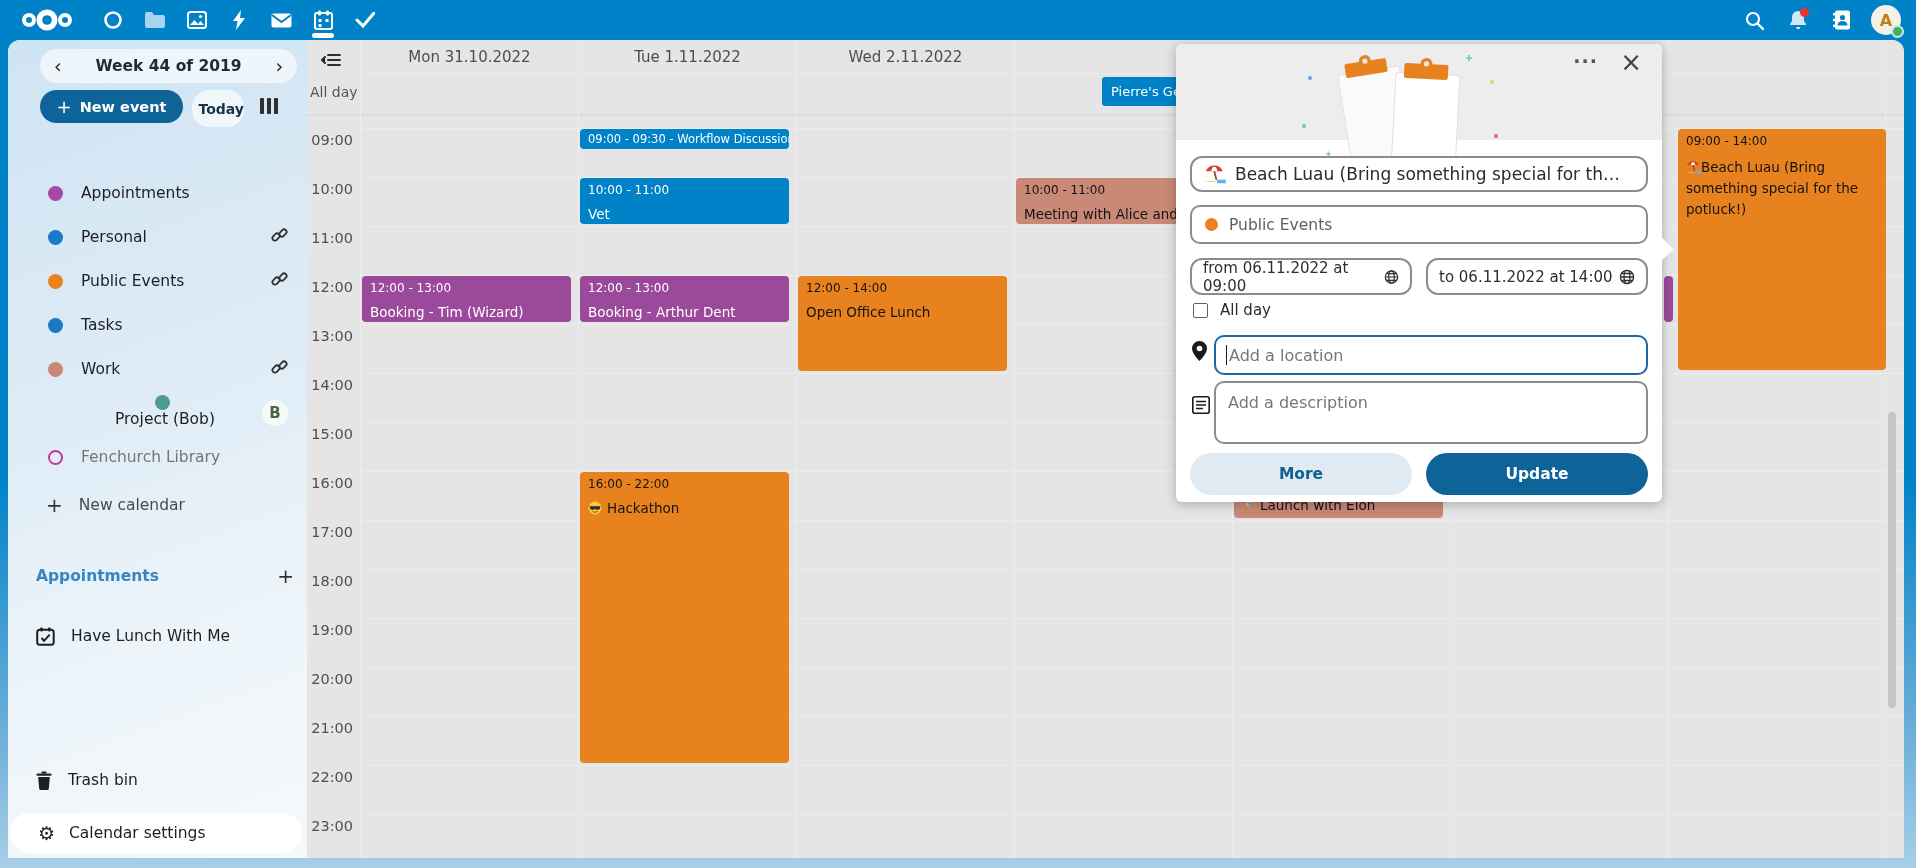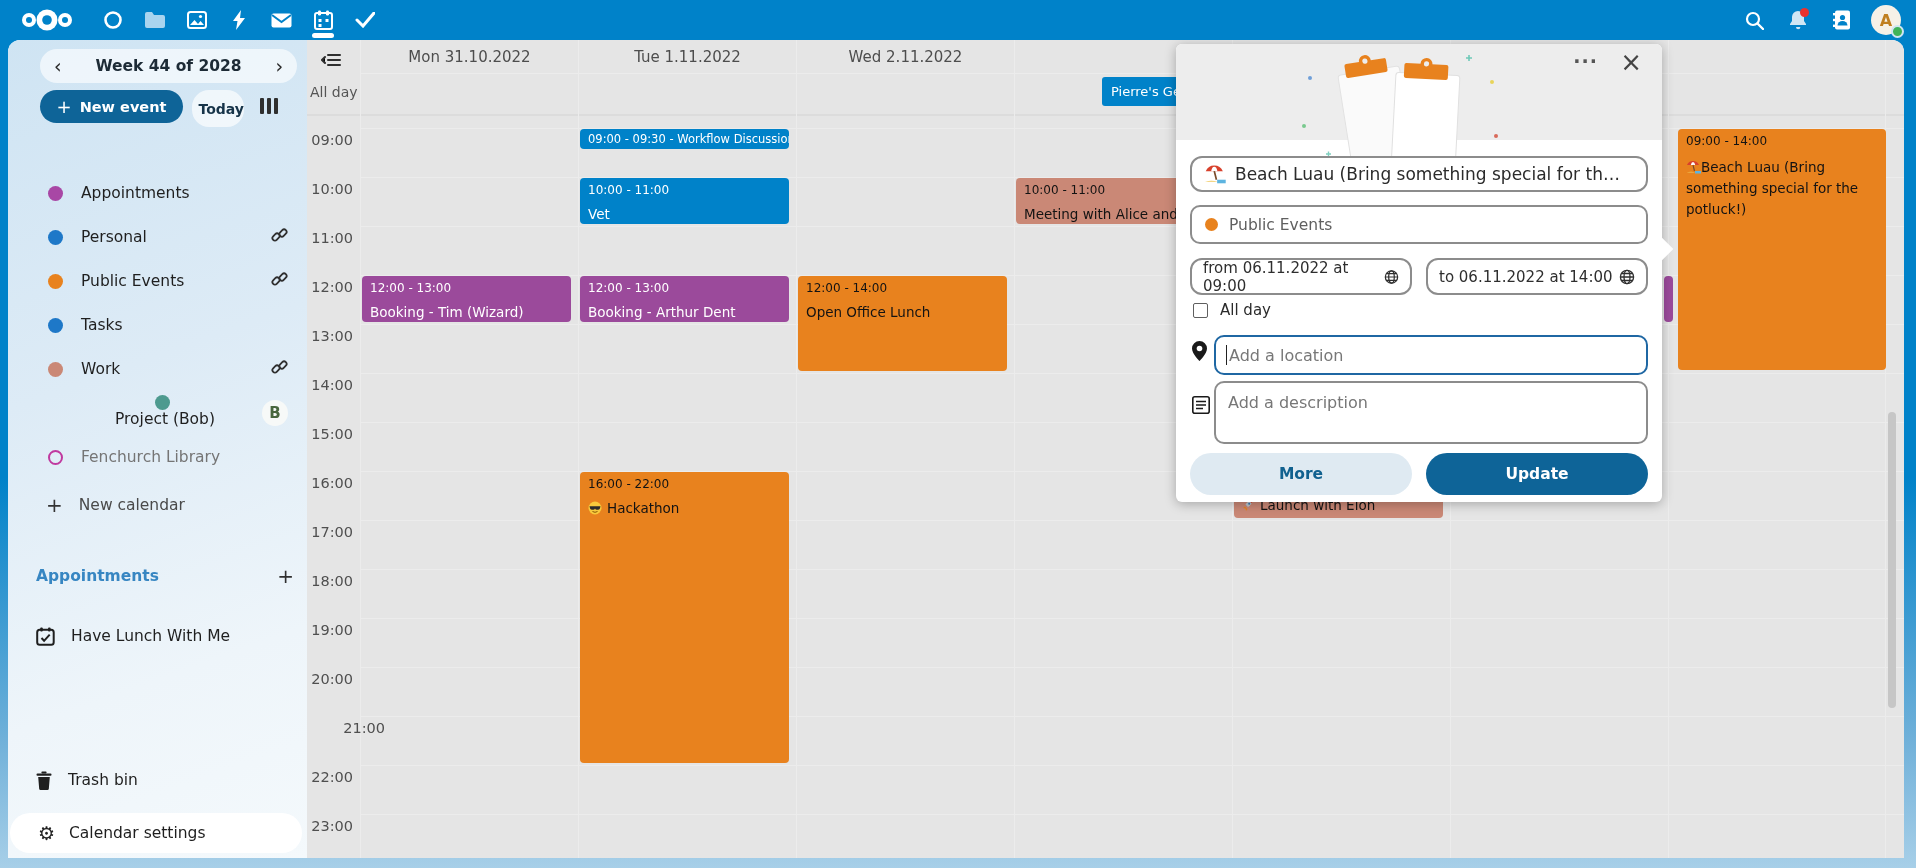--- a/index.html
+++ b/index.html
@@ -197,21 +197,21 @@
       </div>
     </div>
   </div>
 </div>
 
 <div id="card">
 
   <div id="sidebar">
     <div class="week-pill">
       <span class="chev">‹</span>
-      <span class="week-label">Week 44 of 2028</span>
+      <span class="week-label">Week 44 of 2019</span>
       <span class="chev">›</span>
     </div>
     <div class="btn-newevent">
       <span style="font-size:18px;font-weight:normal;">+</span>
       <span>New event</span>
     </div>
     <div class="btn-today">
         <span>Today</span>
       </div>
     <div class="cols-icon">
@@ -352,21 +352,21 @@
       <div class="time-label" style="top:114px;">11:00</div>
       <div class="time-label" style="top:163px;">12:00</div>
       <div class="time-label" style="top:212px;">13:00</div>
       <div class="time-label" style="top:261px;">14:00</div>
       <div class="time-label" style="top:310px;">15:00</div>
       <div class="time-label" style="top:359px;">16:00</div>
       <div class="time-label" style="top:408px;">17:00</div>
       <div class="time-label" style="top:457px;">18:00</div>
       <div class="time-label" style="top:506px;">19:00</div>
       <div class="time-label" style="top:555px;">20:00</div>
-      <div class="time-label" style="top:604px;margin-left:32px;">21:00</div>
+      <div class="time-label" style="top:604px;">21:00</div>
       <div class="time-label" style="top:653px;">22:00</div>
       <div class="time-label" style="top:702px;">23:00</div>
 
       <div class="ev ev-blue" style="left:273px; top:13px; width:209px; height:20px;">
         <div class="ev-one">09:00 - 09:30 - Workflow Discussion</div>
       </div>
       <div class="ev ev-blue" style="left:273px; top:62px; width:209px; height:46px;">
         <div class="t1">10:00 - 11:00</div>
         <div class="t2">Vet</div>
       </div>

